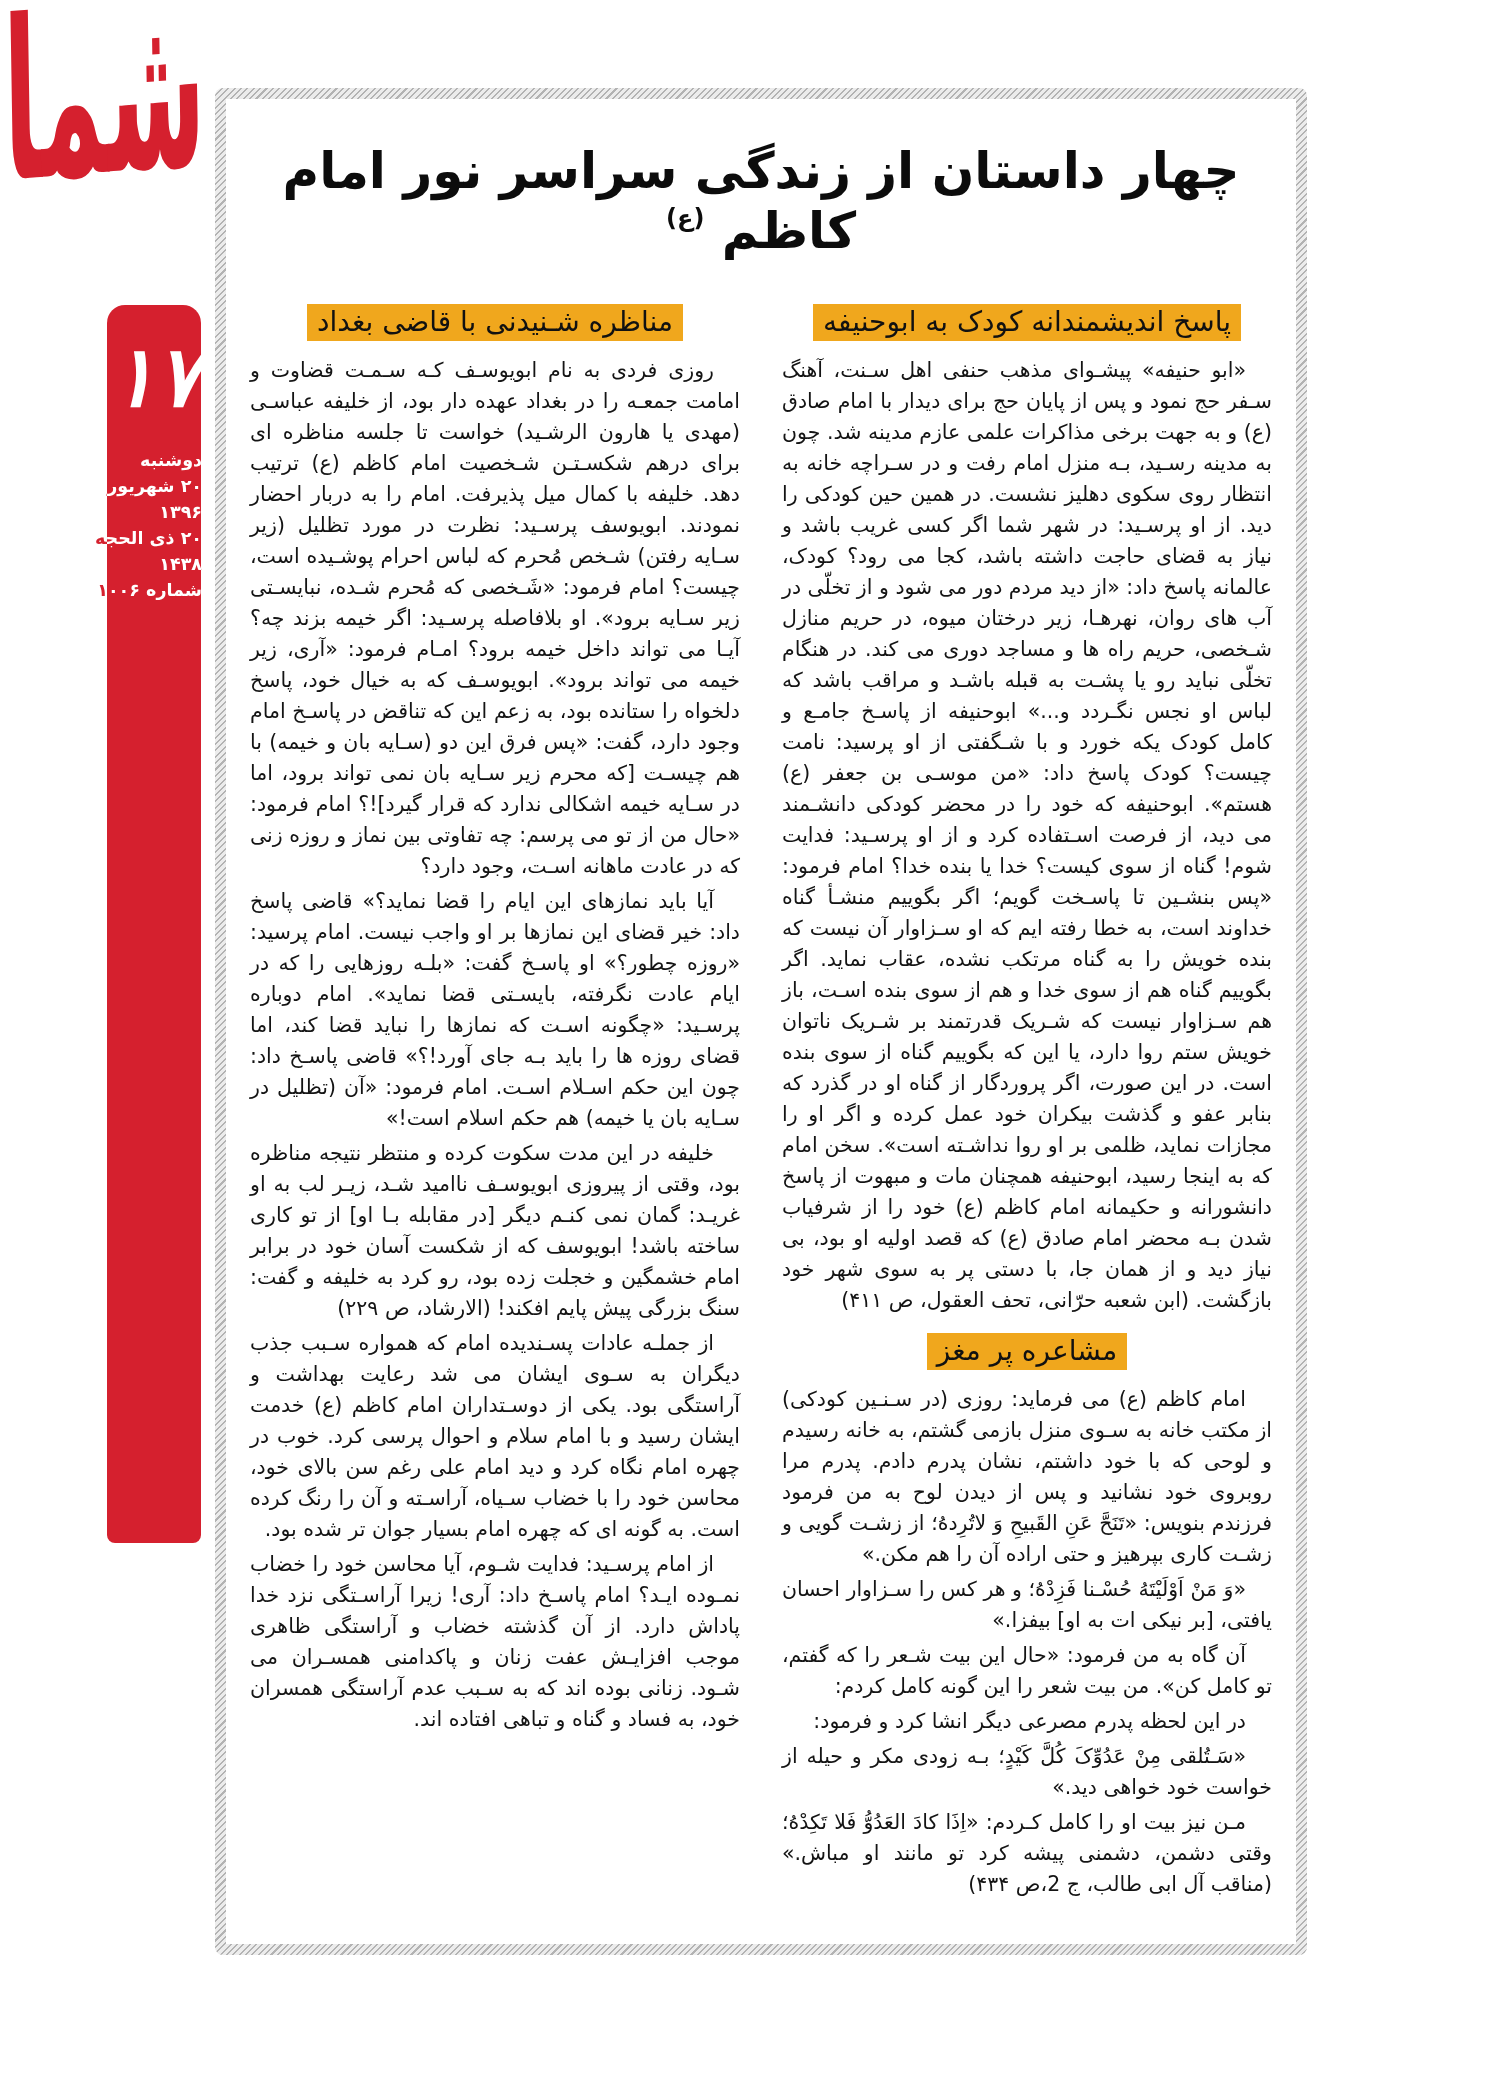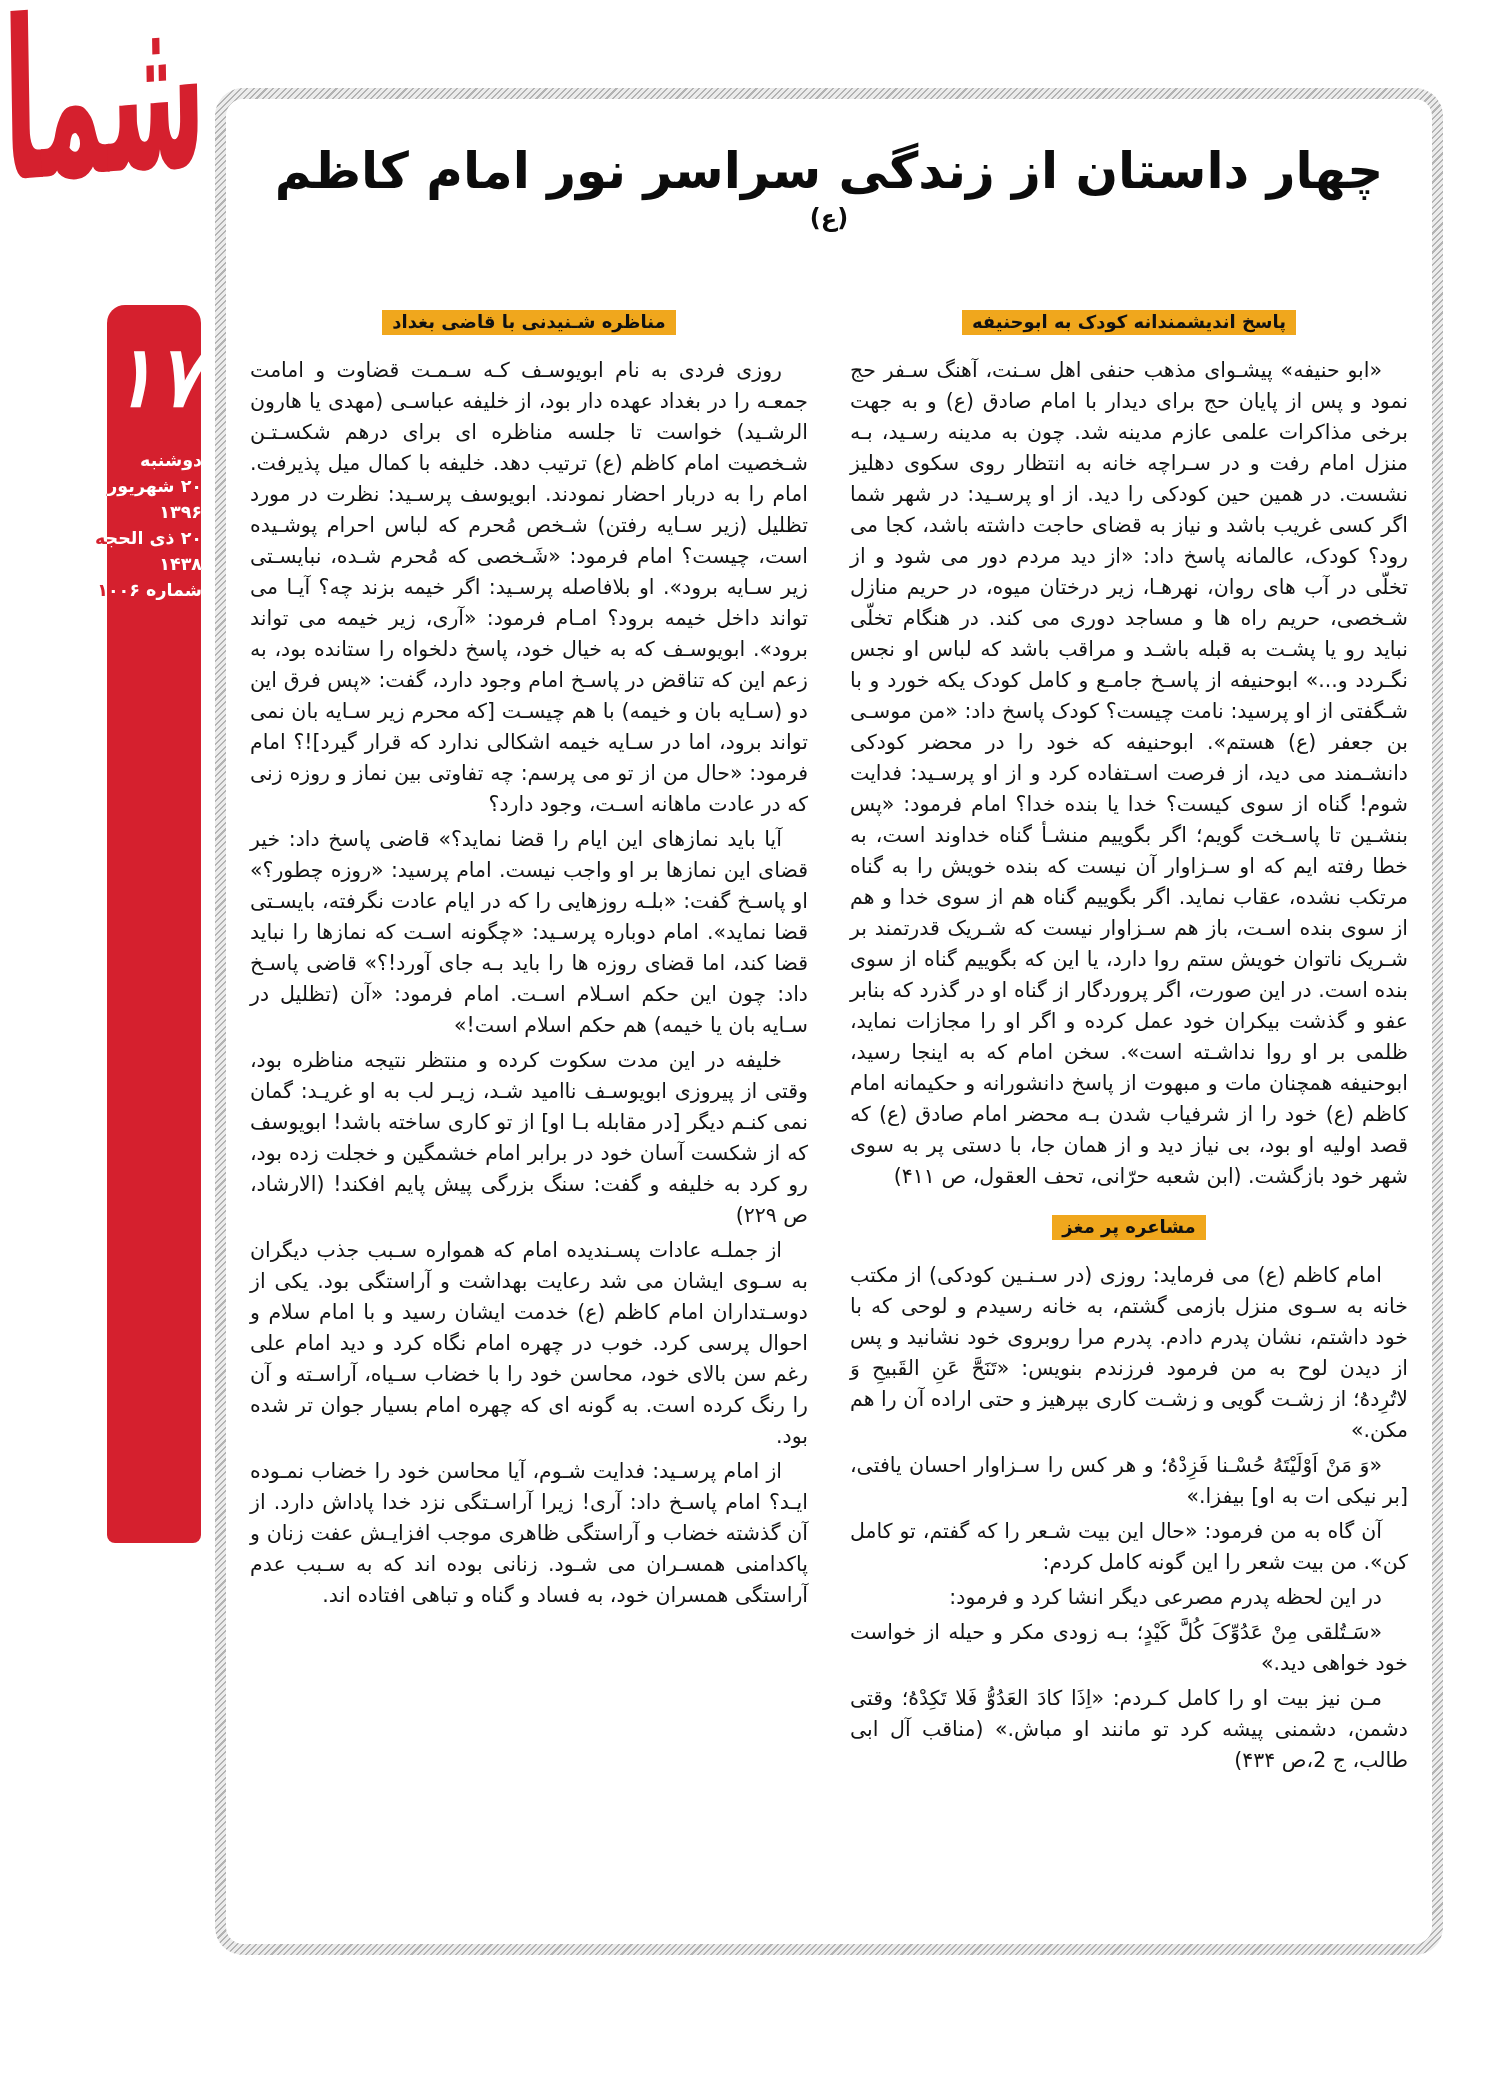--- a/index.html
+++ b/index.html
@@ -42,23 +42,23 @@
   .dates{
     position:absolute;left:60px;top:447px;width:142px;
     direction:rtl;text-align:right;
     font-size:17.5px;font-weight:bold;line-height:26px;
   }
   .dates-red{color:var(--red);}
   .dates-white{color:#ffffff;clip-path:inset(0 0 0 47px);}
 
   
   .frame{
-    position:absolute;left:215px;top:88px;width:1228px;height:1867px;
+    position:absolute;left:215px;top:88px;width:1092px;height:1867px;
     border:11px solid transparent;
-    border-radius:28px;
+    border-radius:8px;
     background:
       linear-gradient(#fff,#fff) padding-box,
       repeating-linear-gradient(135deg,#b3b3b3 0 1.5px,#ececec 1.5px 4.5px) border-box;
     overflow:hidden;
   }
   .title{
     margin:42px 40px 0;
     text-align:center;direction:rtl;
     font-size:50px;font-weight:900;color:#0c0c0c;
     letter-spacing:-1px;line-height:1.2;
@@ -70,21 +70,21 @@
 
   
   .cols{
     direction:rtl;
     display:flex;gap:42px;
     padding:26px 24px 0;
   }
   .col{flex:1;min-width:0;}
   .sec-heading{
     text-align:center;
-    font-size:18px;font-weight:bold;color:#111;
+    font-size:28px;font-weight:normal;color:#111;
     margin:14px 0 12px;line-height:42px;
     direction:rtl;
   }
   .hl{
     background:var(--hl);
     padding:1px 10px 3px;
     -webkit-box-decoration-break:clone;
     box-decoration-break:clone;
   }
   .para{

